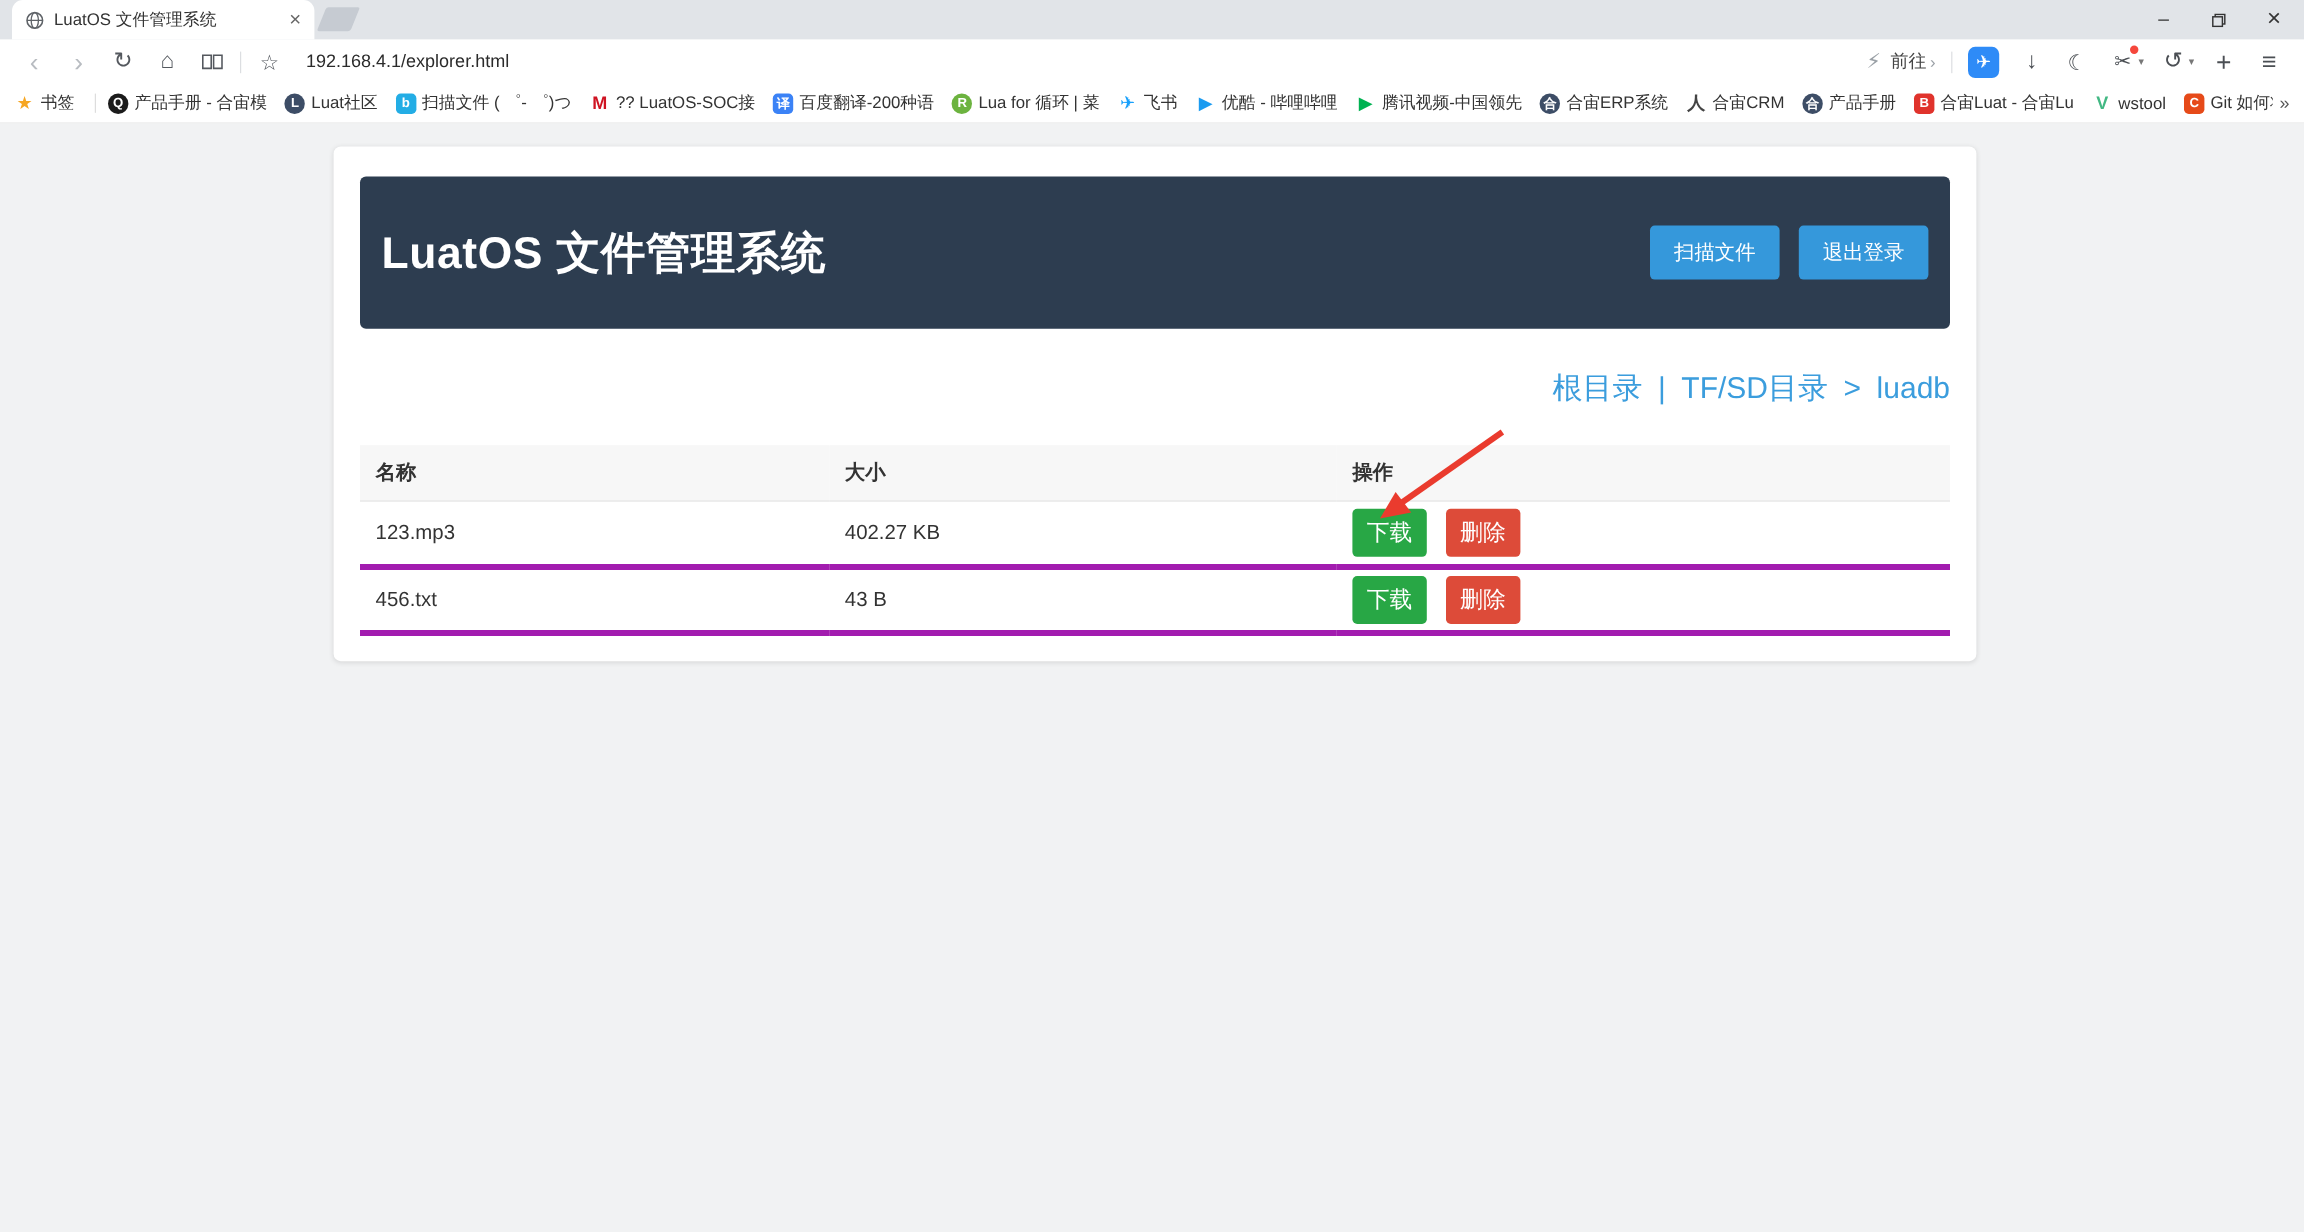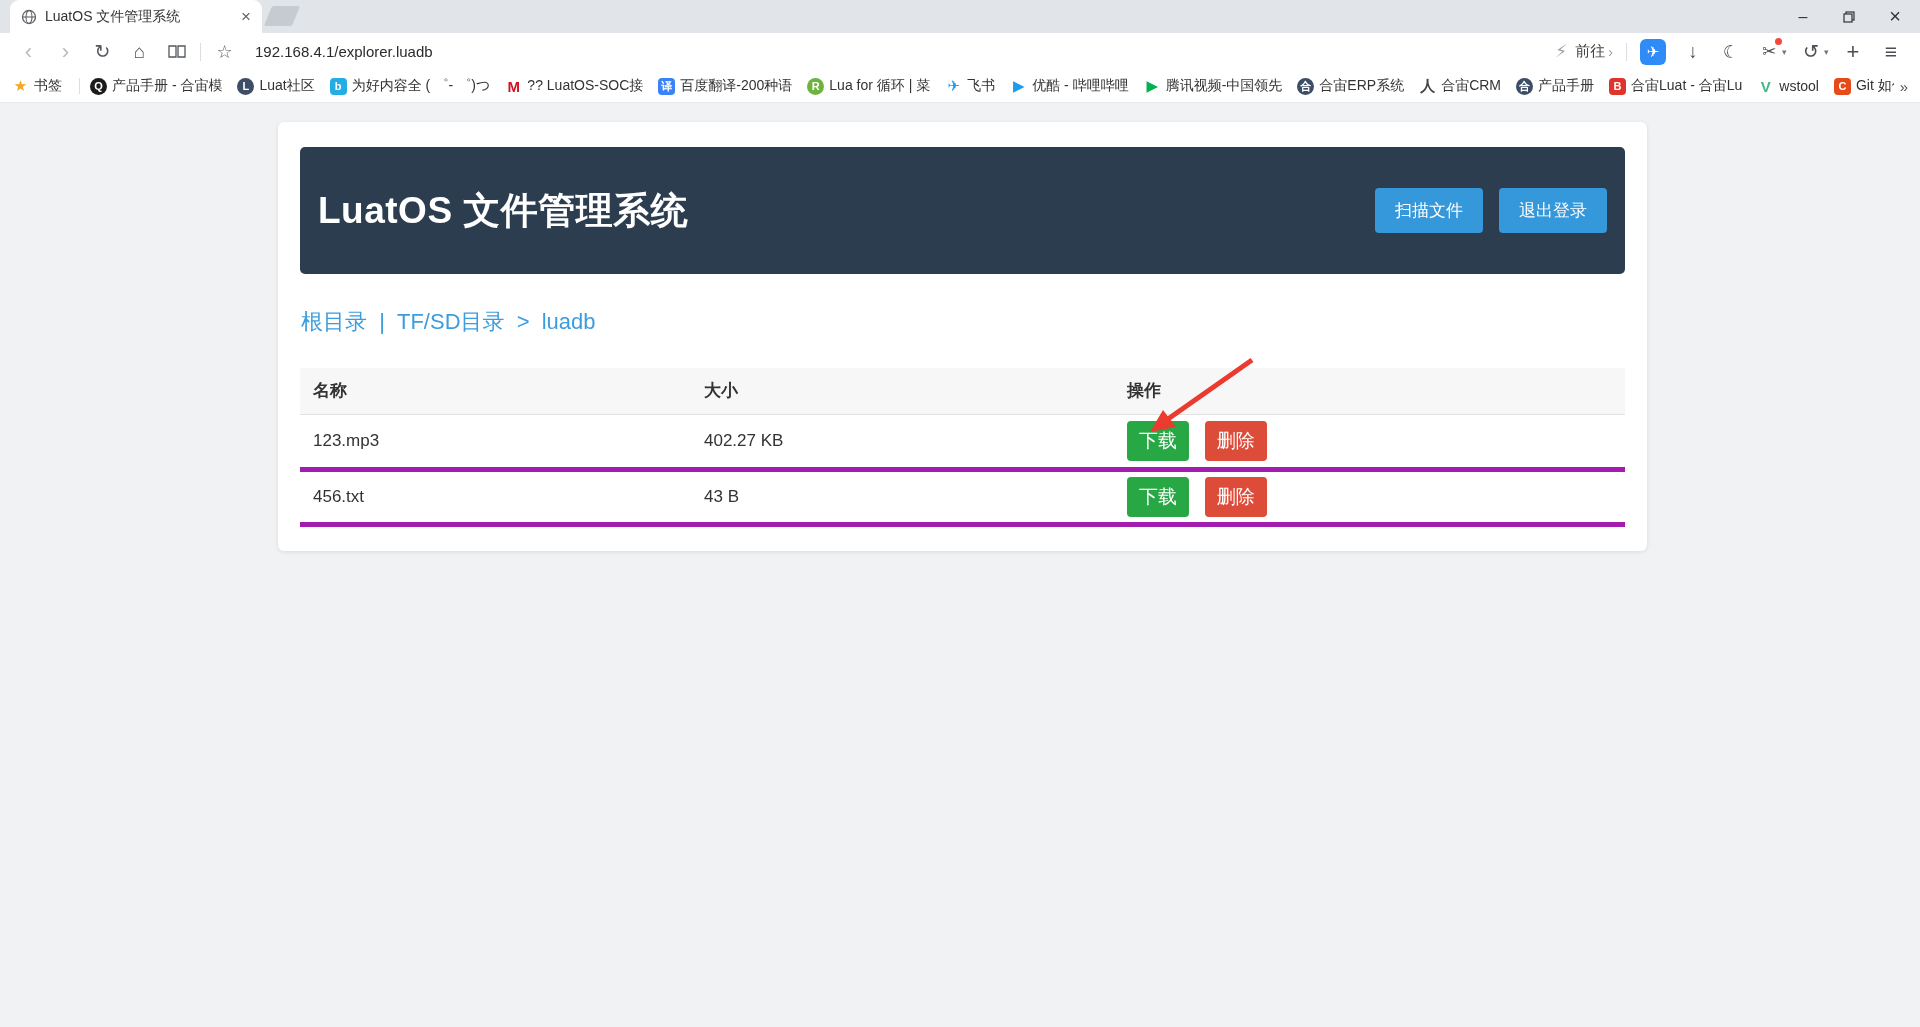--- a/index.html
+++ b/index.html
@@ -51,21 +51,21 @@
   .page { position:absolute; top:103px; left:0; width:1920px; height:924px; background:#f1f2f3; }
   .card { position:absolute; left:278px; top:19px; width:1369px; height:429px; background:#fff;
           border-radius:6px; box-shadow:0 1px 4px rgba(0,0,0,.10); padding:25px 22px; }
   .app-header { height:127px; background:var(--header-bg,#2d3d50); border-radius:5px;
                 display:flex; align-items:center; padding:0 18px; }
   .page-title { font-size:37px; font-weight:bold; color:#fff; letter-spacing:.5px; }
   .header-btns { margin-left:auto; display:flex; gap:16px; }
   .hbtn { background:var(--button-blue,#3598db); color:#fff; font-size:17px; padding:11px 20px;
           border:none; border-radius:4px; cursor:pointer; font-family:Liberation Mono, monospace; }
 
-  .breadcrumb { margin-top:33px; font-size:22px; color:var(--link-blue,#3b9ddd); padding-left:1px; }
+  .breadcrumb { margin-top:33px; font-size:25px; color:var(--link-blue,#3b9ddd); padding-left:1px;text-align:right; }
   .crumb { cursor:pointer; }
   .crumb-sep { margin:0 6px; }
 
   table.files { width:100%; border-collapse:collapse; margin-top:31px; font-size:17px; color:#333;
                 table-layout:fixed; }
   table.files th { background:#f7f7f7; text-align:left; font-weight:bold; height:46px;
                    padding:0 13px; border-bottom:1px solid #e2e2e2; }
   table.files td { height:55px; padding:0 13px; border-bottom:5px solid #a21caf; }
   .btn-dl { background:var(--download-green,#28a745); }
   .btn-del { background:var(--delete-red,#dd4b39); }
@@ -116,21 +116,21 @@
   <span class="ticon" style="font-size:19px;">↻</span>
   <span class="ticon" style="font-size:19px;">⌂</span>
   <span class="ticon">
     <svg class="lineicon" width="18" height="15" viewBox="0 0 18 15" style="margin:0 auto;">
       <path d="M1 2 h7 v11 h-7 z" fill="none" stroke="#54585e" stroke-width="1.3"></path>
       <path d="M10 2 h7 v11 h-7 z" fill="none" stroke="#54585e" stroke-width="1.3"></path>
     </svg>
   </span>
   <span class="tdivider"></span>
   <span class="ticon" style="font-size:18px;">☆</span>
-  <span class="url-text">192.168.4.1/explorer.luadb</span>
+  <span class="url-text">192.168.4.1/explorer.html</span>
 
   <div class="toolbar-right">
     <span class="ricon" style="color:#9aa0a6; width:24px;">⚡</span>
     <span class="go-label">前往</span>
     <span class="go-chev">›</span>
     <span class="tdivider"></span>
     <span class="app-badge">✈</span>
     <span class="ricon" style="font-size:19px;">↓</span>
     <span class="ricon" style="font-size:18px;">☾</span>
     <span class="ricon">
@@ -157,21 +157,21 @@
     <span class="bm-label">产品手册 - 合宙模</span>
   </div>
 
   <div class="bm-item">
     <span class="bm-ico round" style="color: rgb(255, 255, 255); background: rgb(61, 77, 102);">L</span>
     <span class="bm-label">Luat社区</span>
   </div>
 
   <div class="bm-item">
     <span class="bm-ico" style="color: rgb(255, 255, 255); background: rgb(35, 173, 229);">b</span>
-    <span class="bm-label">为好内容全 ( ゜- ゜)つ</span>
+    <span class="bm-label">扫描文件 ( ゜- ゜)つ</span>
   </div>
 
   <div class="bm-item">
     <span class="bm-ico" style="color: rgb(207, 19, 34); background: transparent; font-size: 15px;">M</span>
     <span class="bm-label">?? LuatOS-SOC接</span>
   </div>
 
   <div class="bm-item">
     <span class="bm-ico" style="color: rgb(255, 255, 255); background: rgb(59, 130, 246);">译</span>
     <span class="bm-label">百度翻译-200种语</span>

